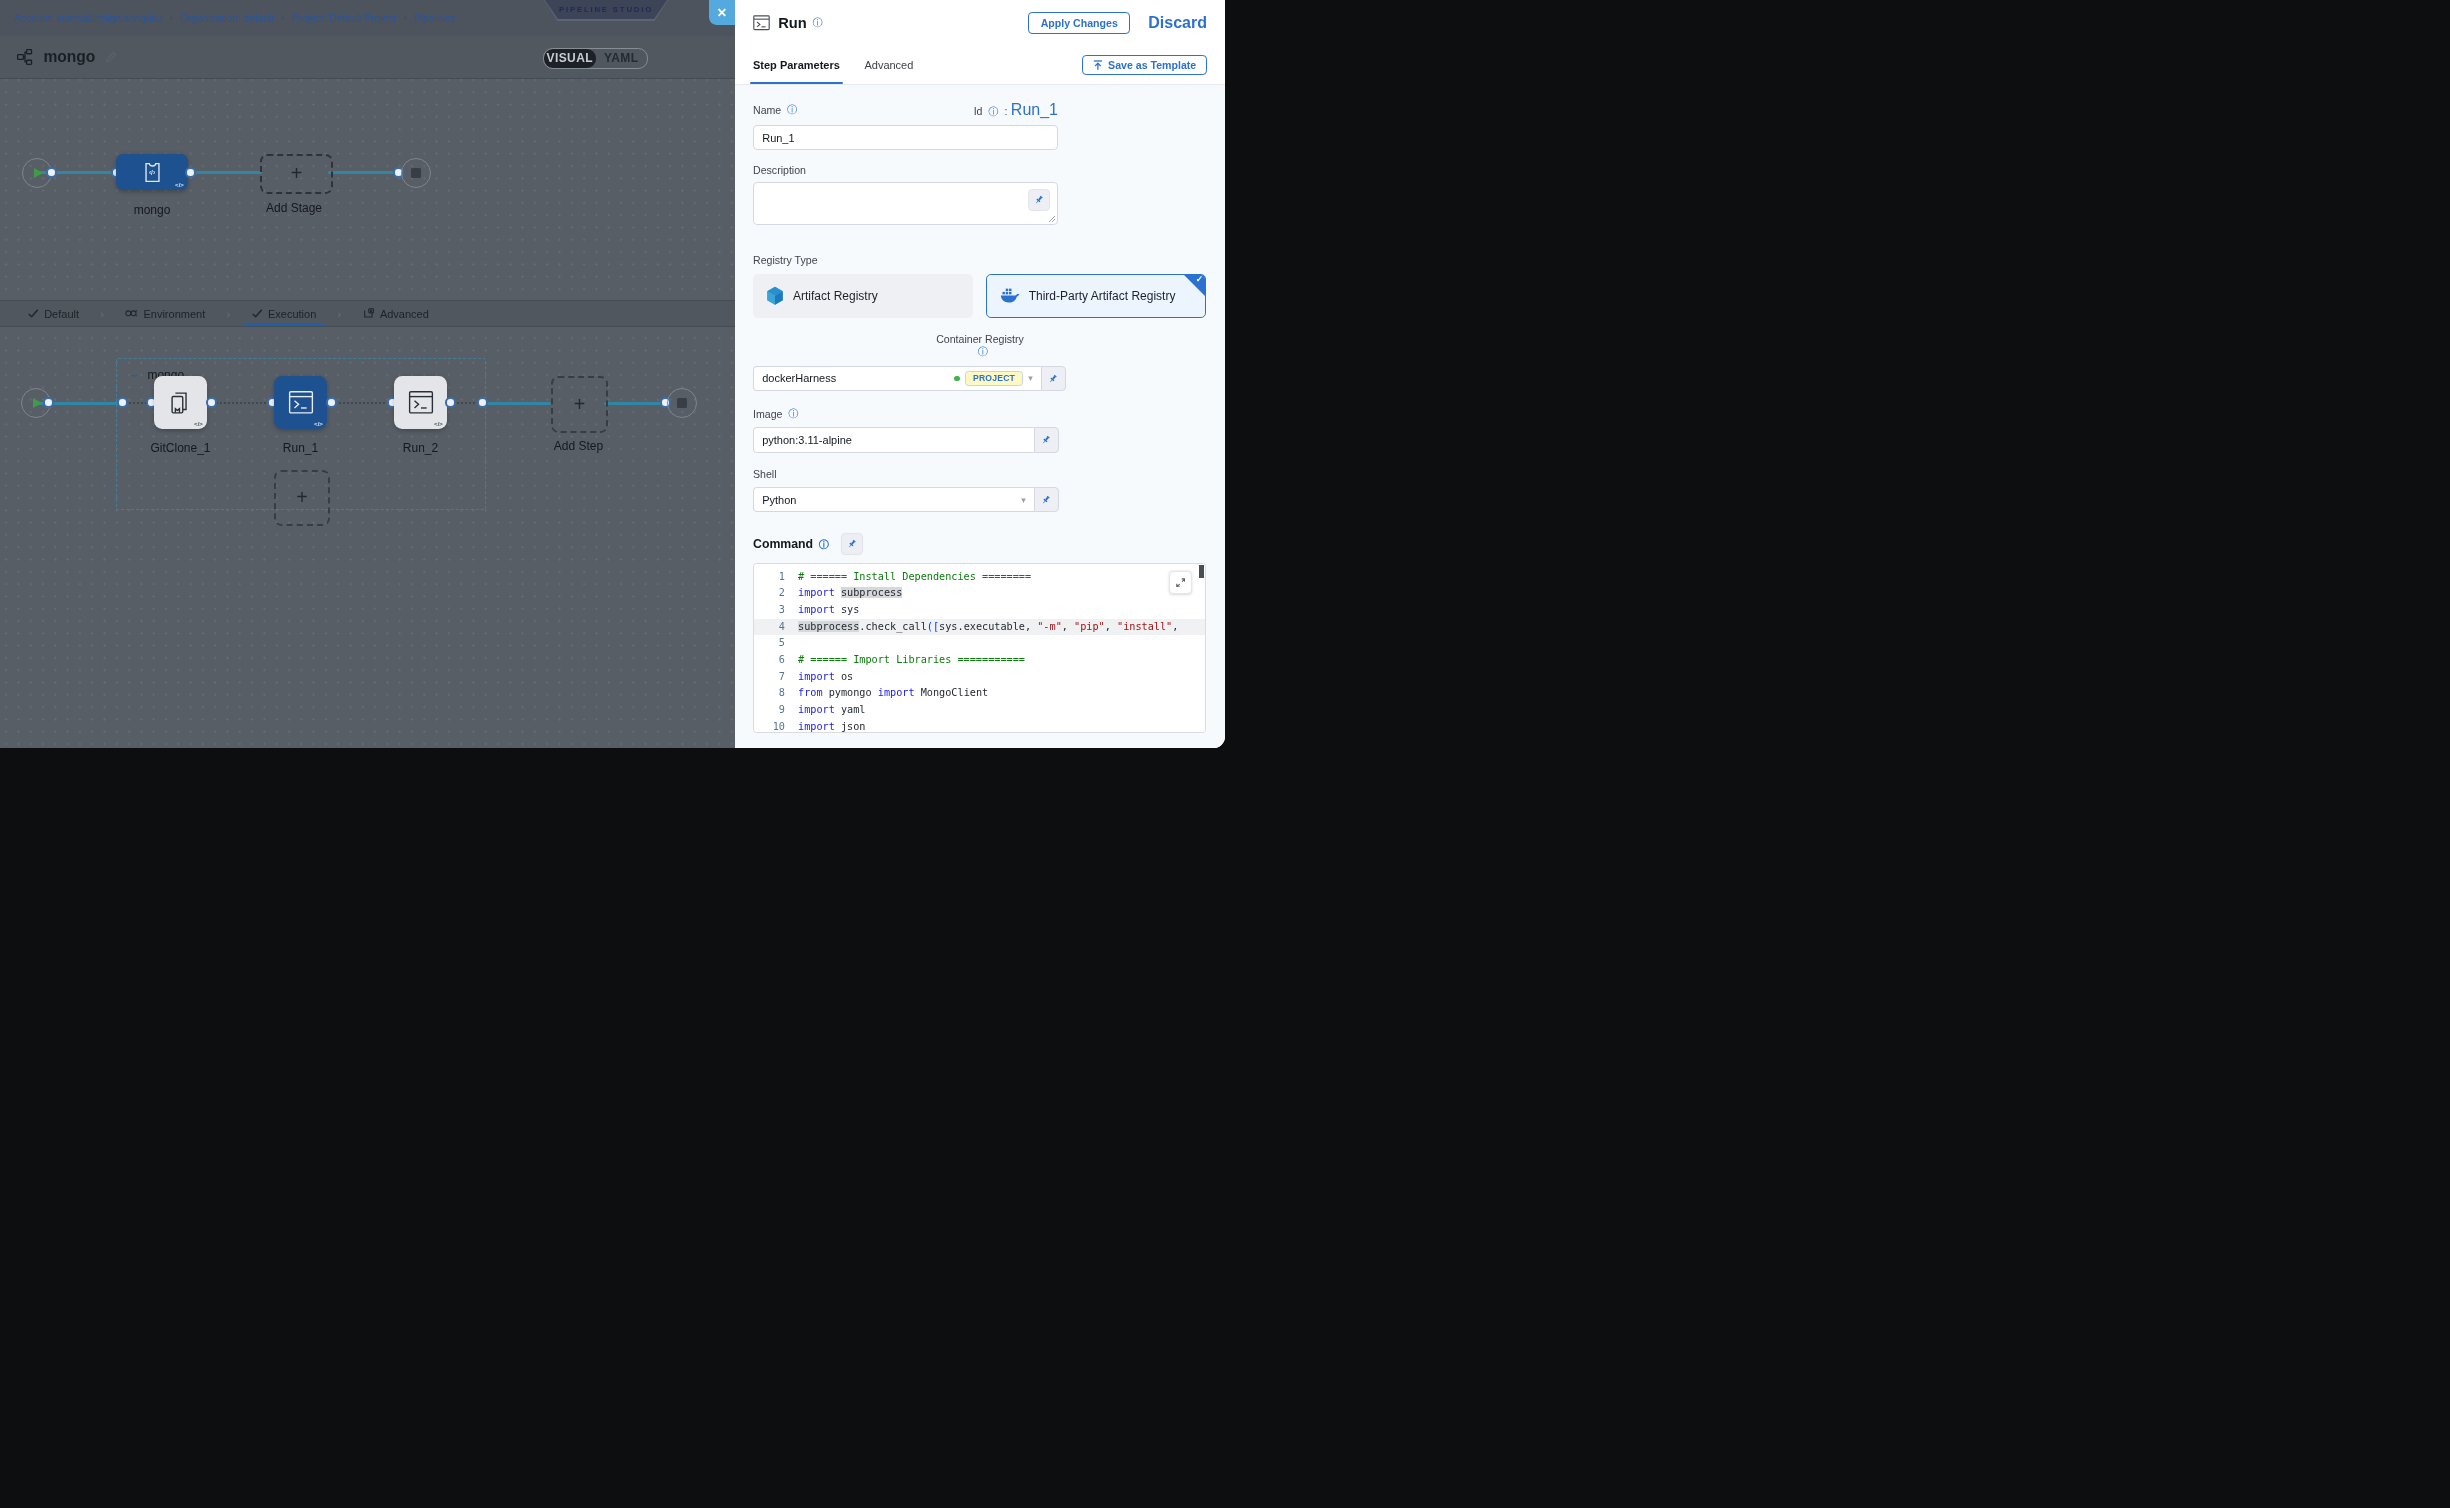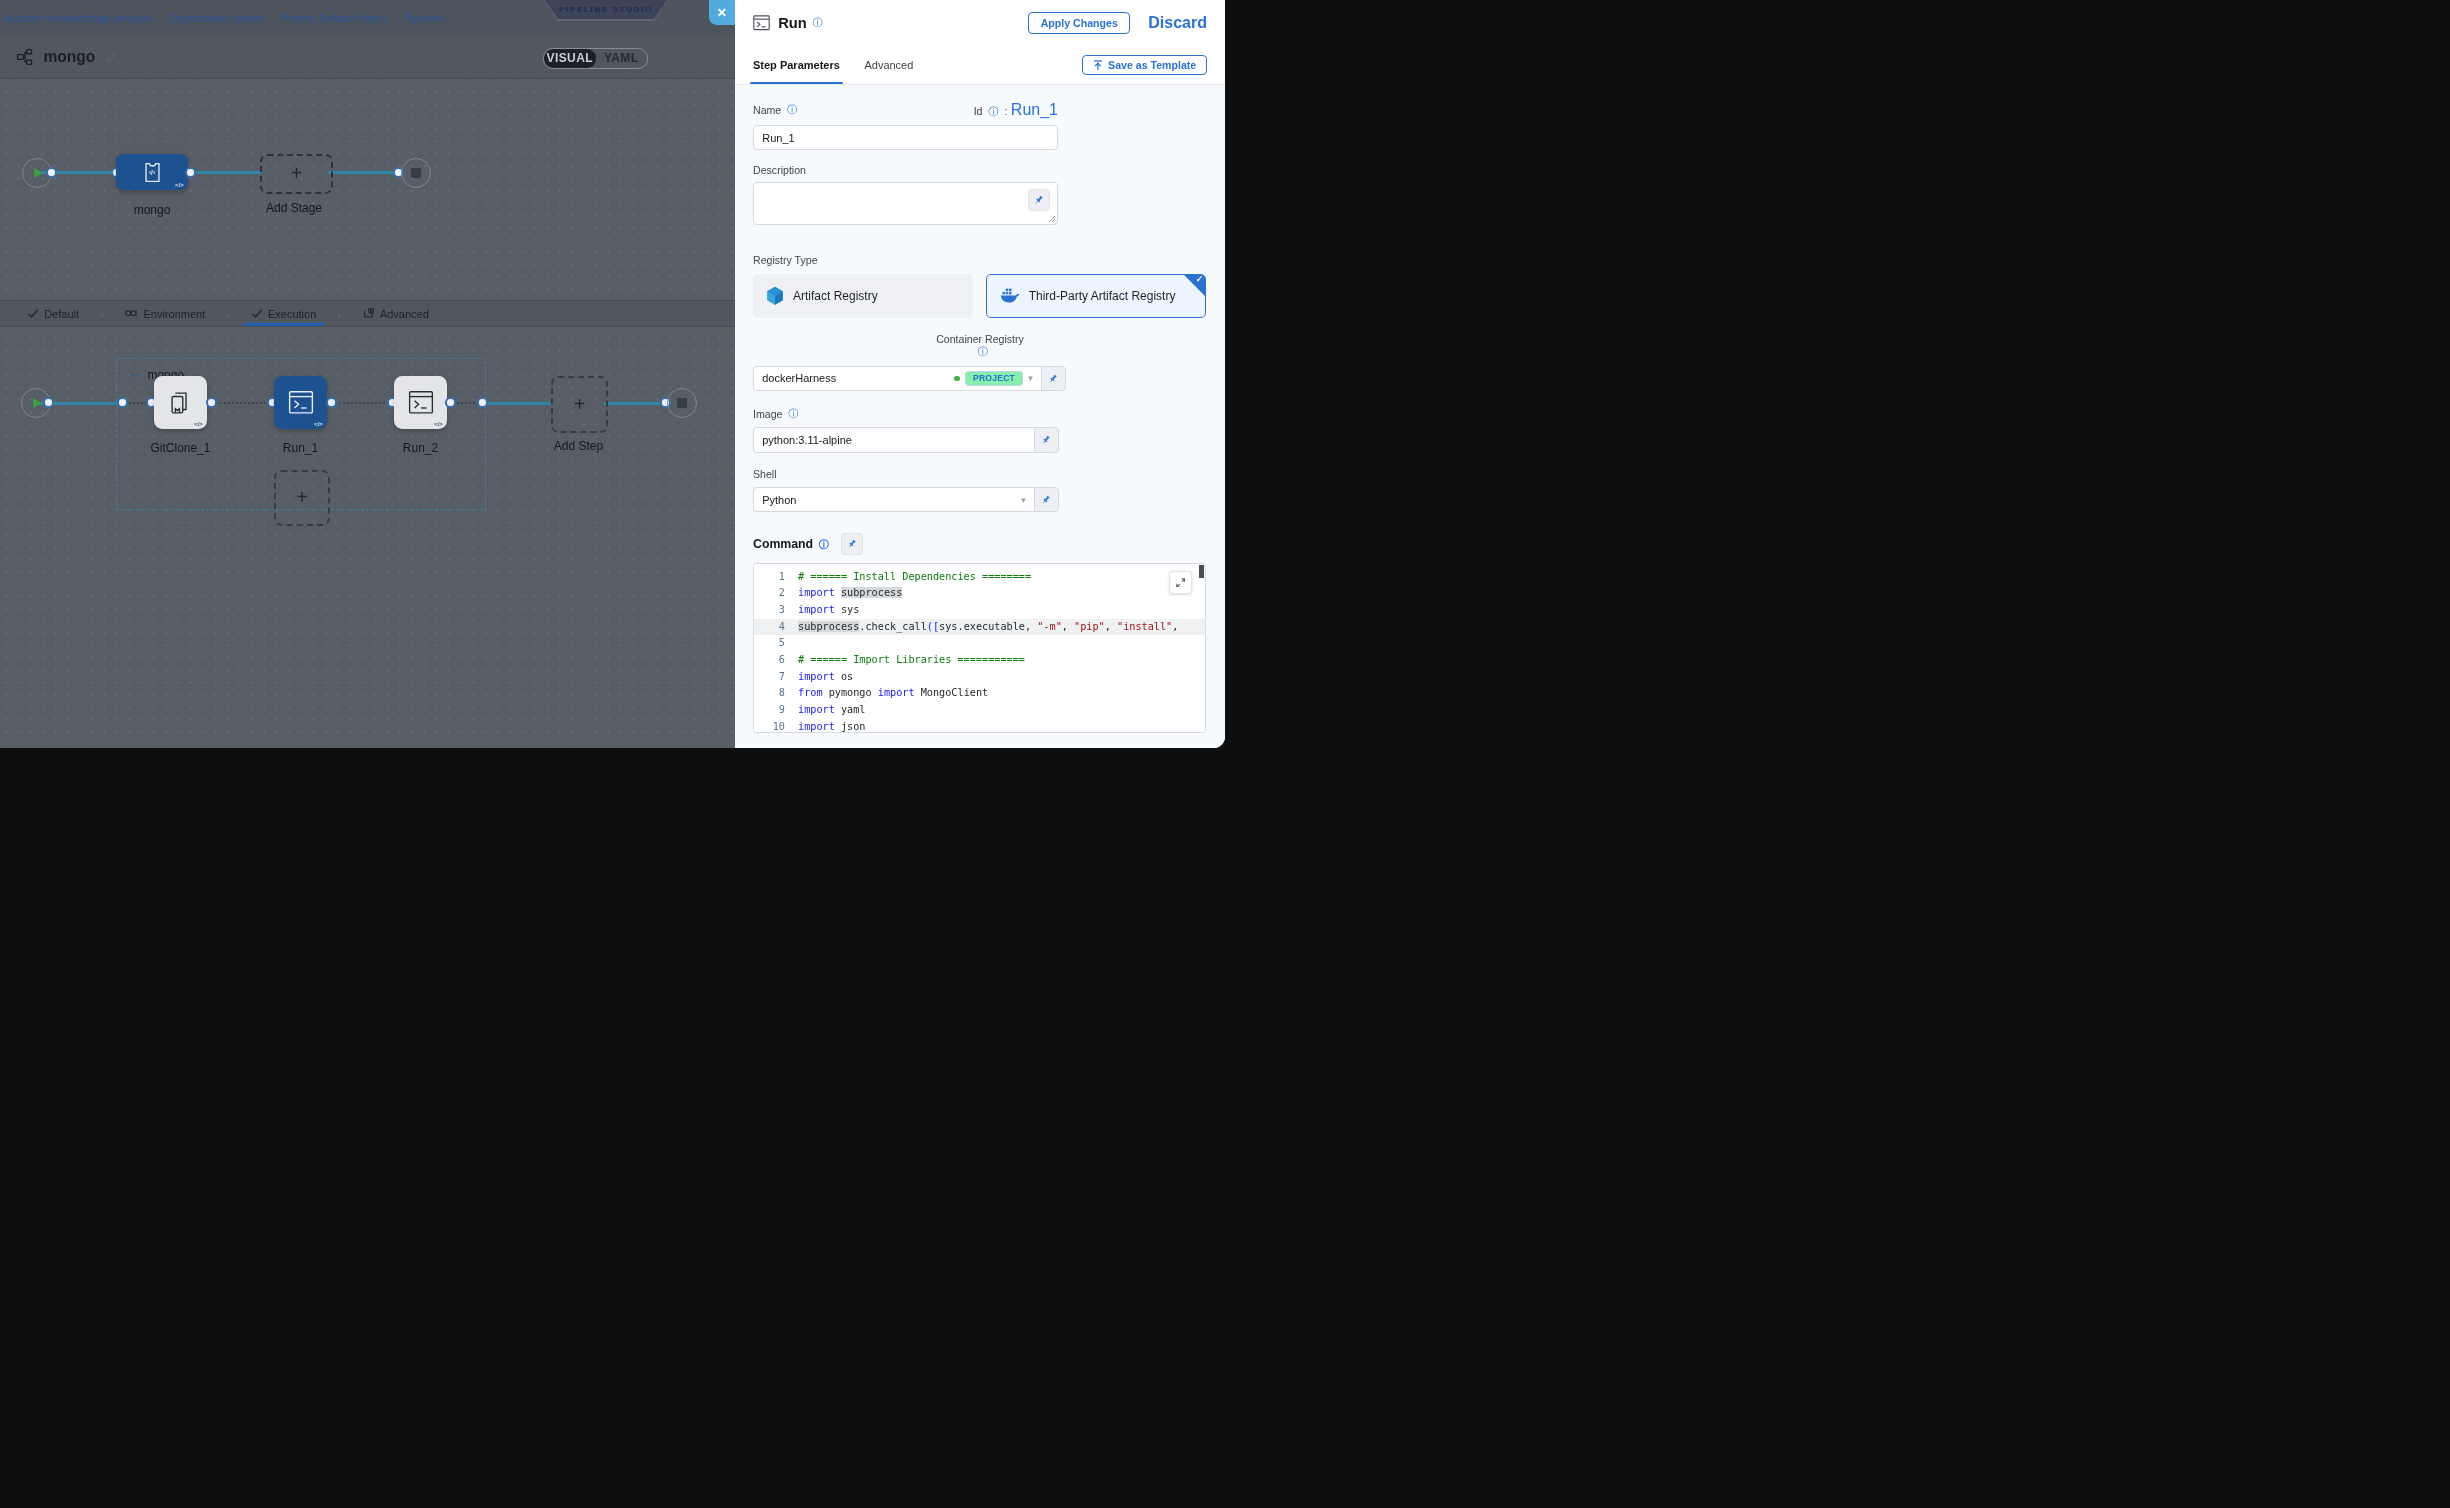--- a/index.html
+++ b/index.html
@@ -1,21 +1,21 @@
 <!DOCTYPE html>
 <html style="font-size:13px"><head>
 <meta charset="utf-8">
 <style>
   html,body{margin:0;padding:0;}
   body{width:1225px;height:754px;position:relative;overflow:hidden;background:#0d0e10;
        font-family:"Liberation Sans",sans-serif;-webkit-font-smoothing:antialiased;}
   
   .canvas{position:absolute;left:0;top:0;width:735px;height:748px;background:#585e66;}
   .dotgrid{background-image:radial-gradient(circle,#676d74 0.9px,transparent 1.1px);background-size:12.3px 12.3px;}
-  .topbar{position:absolute;left:0;top:0;width:735px;height:36px;background:#4d545e;display:flex;align-items:center;padding-left:4px;box-sizing:border-box;}
+  .topbar{position:absolute;left:0;top:0;width:735px;height:36px;background:#4d545e;display:flex;align-items:center;padding-left:14px;box-sizing:border-box;}
   .crumbs{display:flex;align-items:center;gap:7.4px;font-size:10.2px;color:#2a549b;font-weight:500;}
   .crumb-sep{color:#3e4a5c;font-size:9px;}
   .badge-wrap{position:absolute;left:544px;top:0;width:124px;height:21px;background:#5d6478;
       clip-path:polygon(0 0,100% 0,89% 100%,11% 100%);display:flex;align-items:center;justify-content:center;}
   .badge-in{position:absolute;inset:0 0.8px 1.6px 0.8px;background:#3d4457;clip-path:polygon(0 0,100% 0,89% 100%,11% 100%);
       display:flex;align-items:center;justify-content:center;font-size:7.8px;font-weight:bold;letter-spacing:1.8px;color:#1d2a58;}
   .close-x{position:absolute;left:709px;top:0;width:26px;height:25.4px;background:#54aadf;border-radius:0 0 0 7.4px;
       color:#fff;font-size:12.3px;font-weight:bold;display:flex;align-items:center;justify-content:center;cursor:pointer;}
   .titlebar{position:absolute;left:0;top:36px;width:735px;height:43px;background:#525860;border-bottom:0.8px solid #454b53;
       display:flex;align-items:center;padding-left:16.4px;box-sizing:border-box;}
@@ -77,21 +77,21 @@
   .card{height:44px;border-radius:4.9px;display:flex;align-items:center;padding:0 13px;gap:9px;font-size:12px;color:#1d2127;box-sizing:border-box;cursor:pointer;}
   .card.plain{width:220px;background:#eff0f3;}
   .card.sel{width:220px;background:#ecf5fd;border:1.6px solid #2b72d0;position:relative;overflow:hidden;}
   .corner{position:absolute;top:-1.6px;right:-1.6px;width:24.6px;height:24.6px;background:#2b72d0;clip-path:polygon(0 0,100% 0,100% 100%);}
   .corner span{position:absolute;top:0.8px;right:3.3px;color:#fff;font-size:9px;font-weight:bold;}
   .combined{display:flex;align-items:stretch;}
   .combined .white{background:#fff;border:0.8px solid #d5d8e0;border-right:none;border-radius:4.1px 0 0 4.1px;height:25.4px;
       display:flex;align-items:center;padding:0 8.2px;font-size:11px;color:#14181d;box-sizing:border-box;}
   .combined .graycell{width:24.6px;height:25.4px;background:#edeff4;border:0.8px solid #d5d8e0;border-radius:0 4.1px 4.1px 0;
       display:flex;align-items:center;justify-content:center;box-sizing:border-box;cursor:pointer;}
-  .scopebadge{border:0.8px solid #c3d4ee;background:#86efac;color:#2b72d0;font-size:8.6px;font-weight:bold;
+  .scopebadge{border:0.8px solid #c3d4ee;background:#fef9c3;color:#2b72d0;font-size:8.6px;font-weight:bold;
       padding:1.6px 6.6px;border-radius:3.3px;letter-spacing:0.2px;}
   .chev{color:#9aa0ab;font-size:9px;}
   .dot-g{width:5.7px;height:5.7px;border-radius:50%;background:#42b24a;}
   .sect{font-size:12.3px;font-weight:bold;color:#14181d;}
   
   .editor{width:453px;height:170px;background:#fff;border:0.8px solid #d9dce3;border-radius:3.3px;margin-top:8.2px;
       position:relative;font-family:"DejaVu Sans Mono",monospace;font-size:10.2px;overflow:hidden;padding-top:4.1px;box-sizing:border-box;}
   .cl{display:flex;height:16.7px;line-height:16.7px;white-space:pre;overflow:hidden;}
   .cl.active{background:#f0f1f3;}
   .cl .ln{width:31px;text-align:right;padding-right:13px;color:#56768a;flex:none;}

